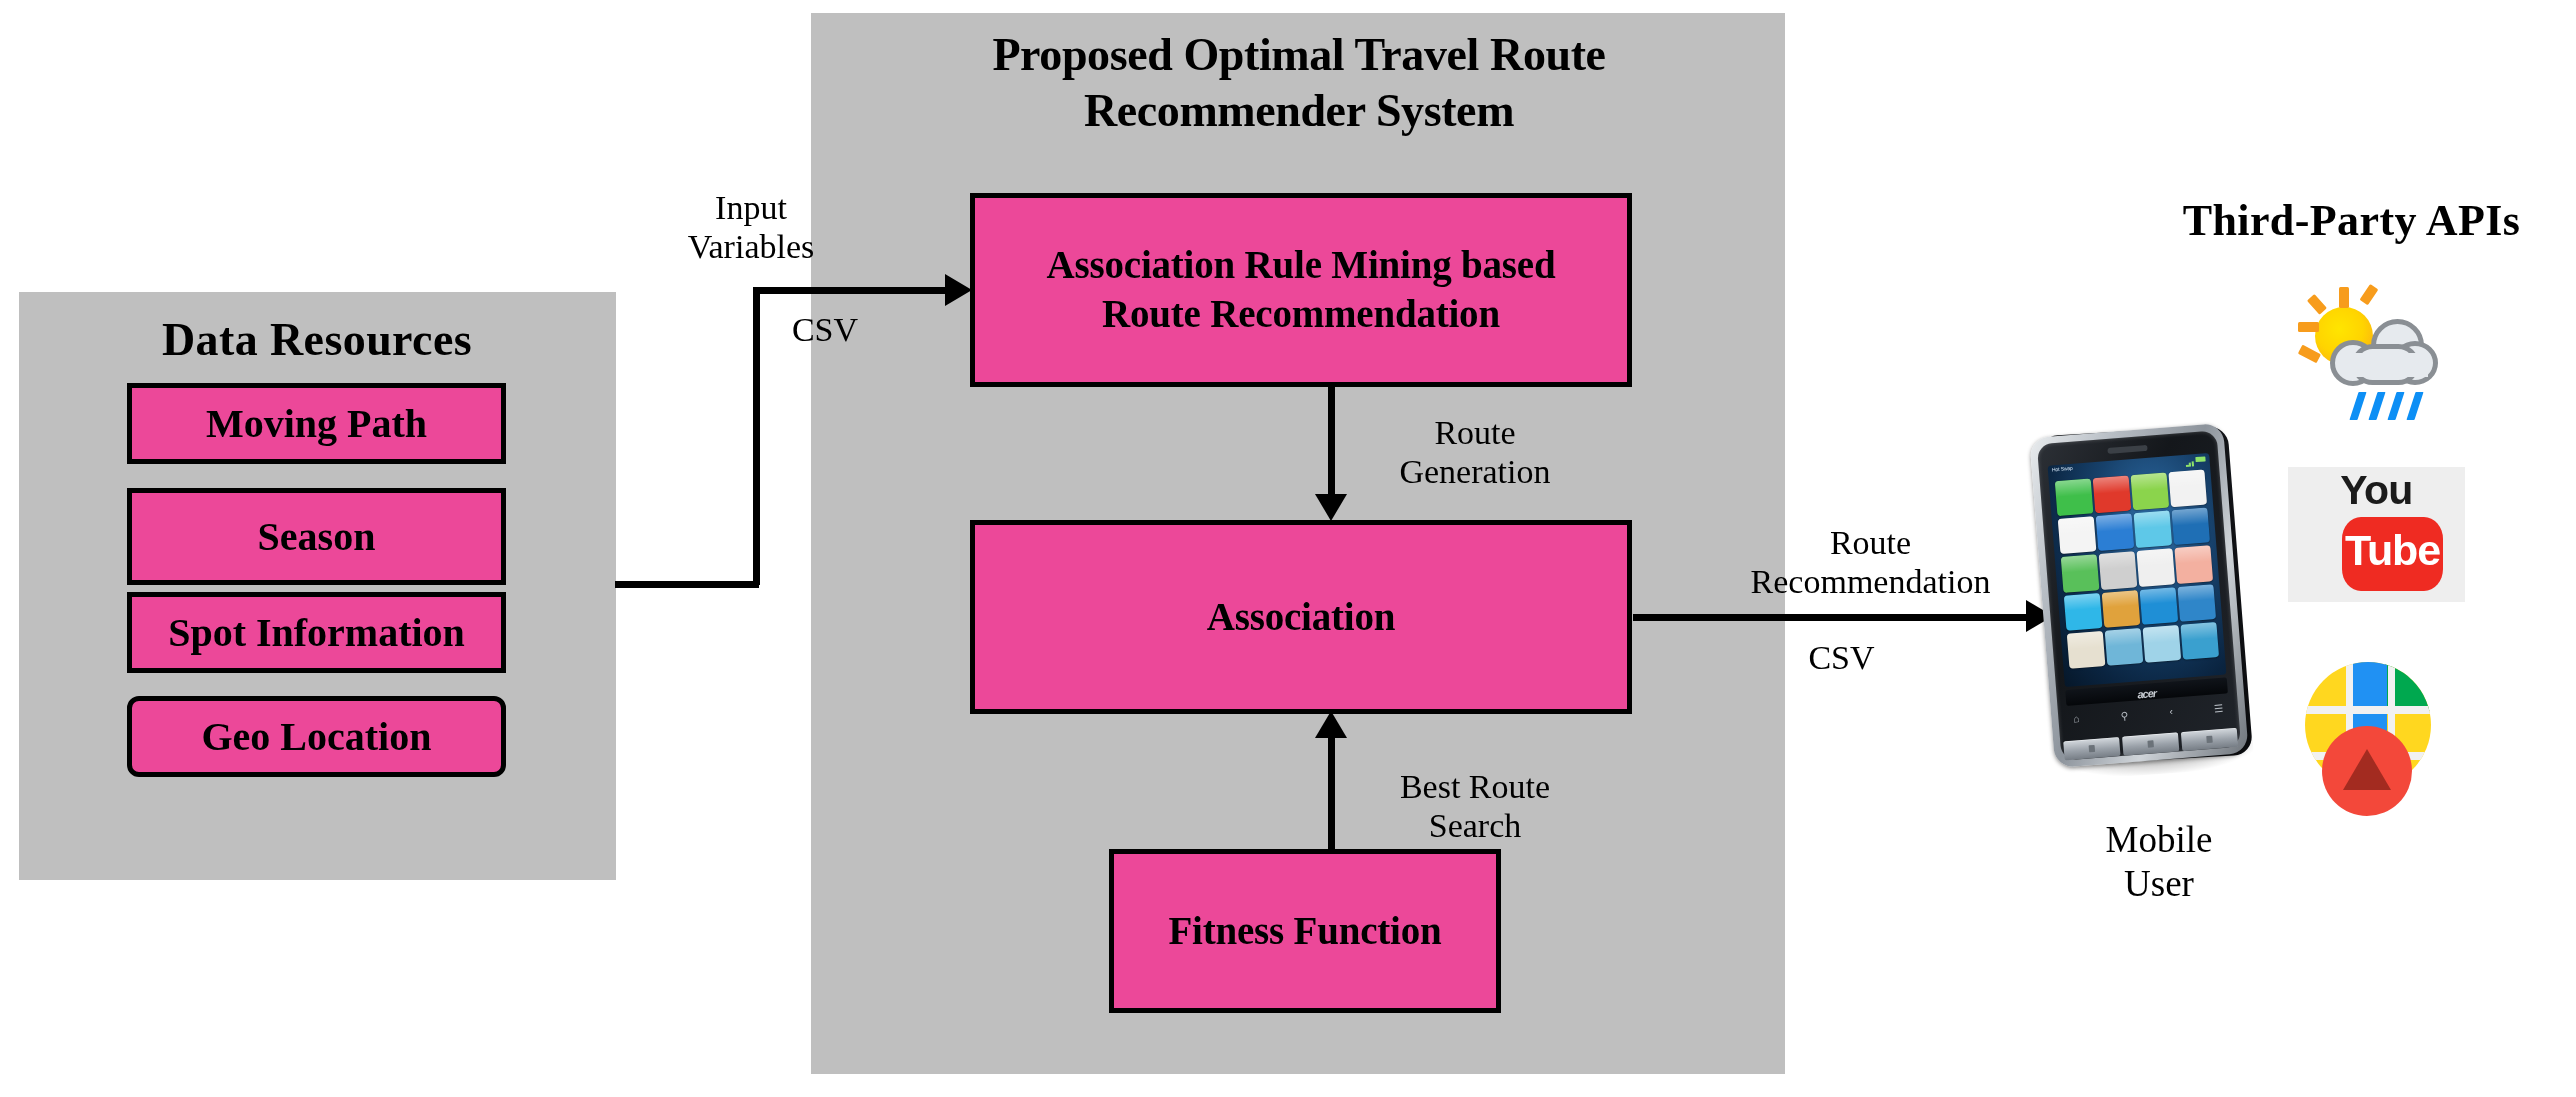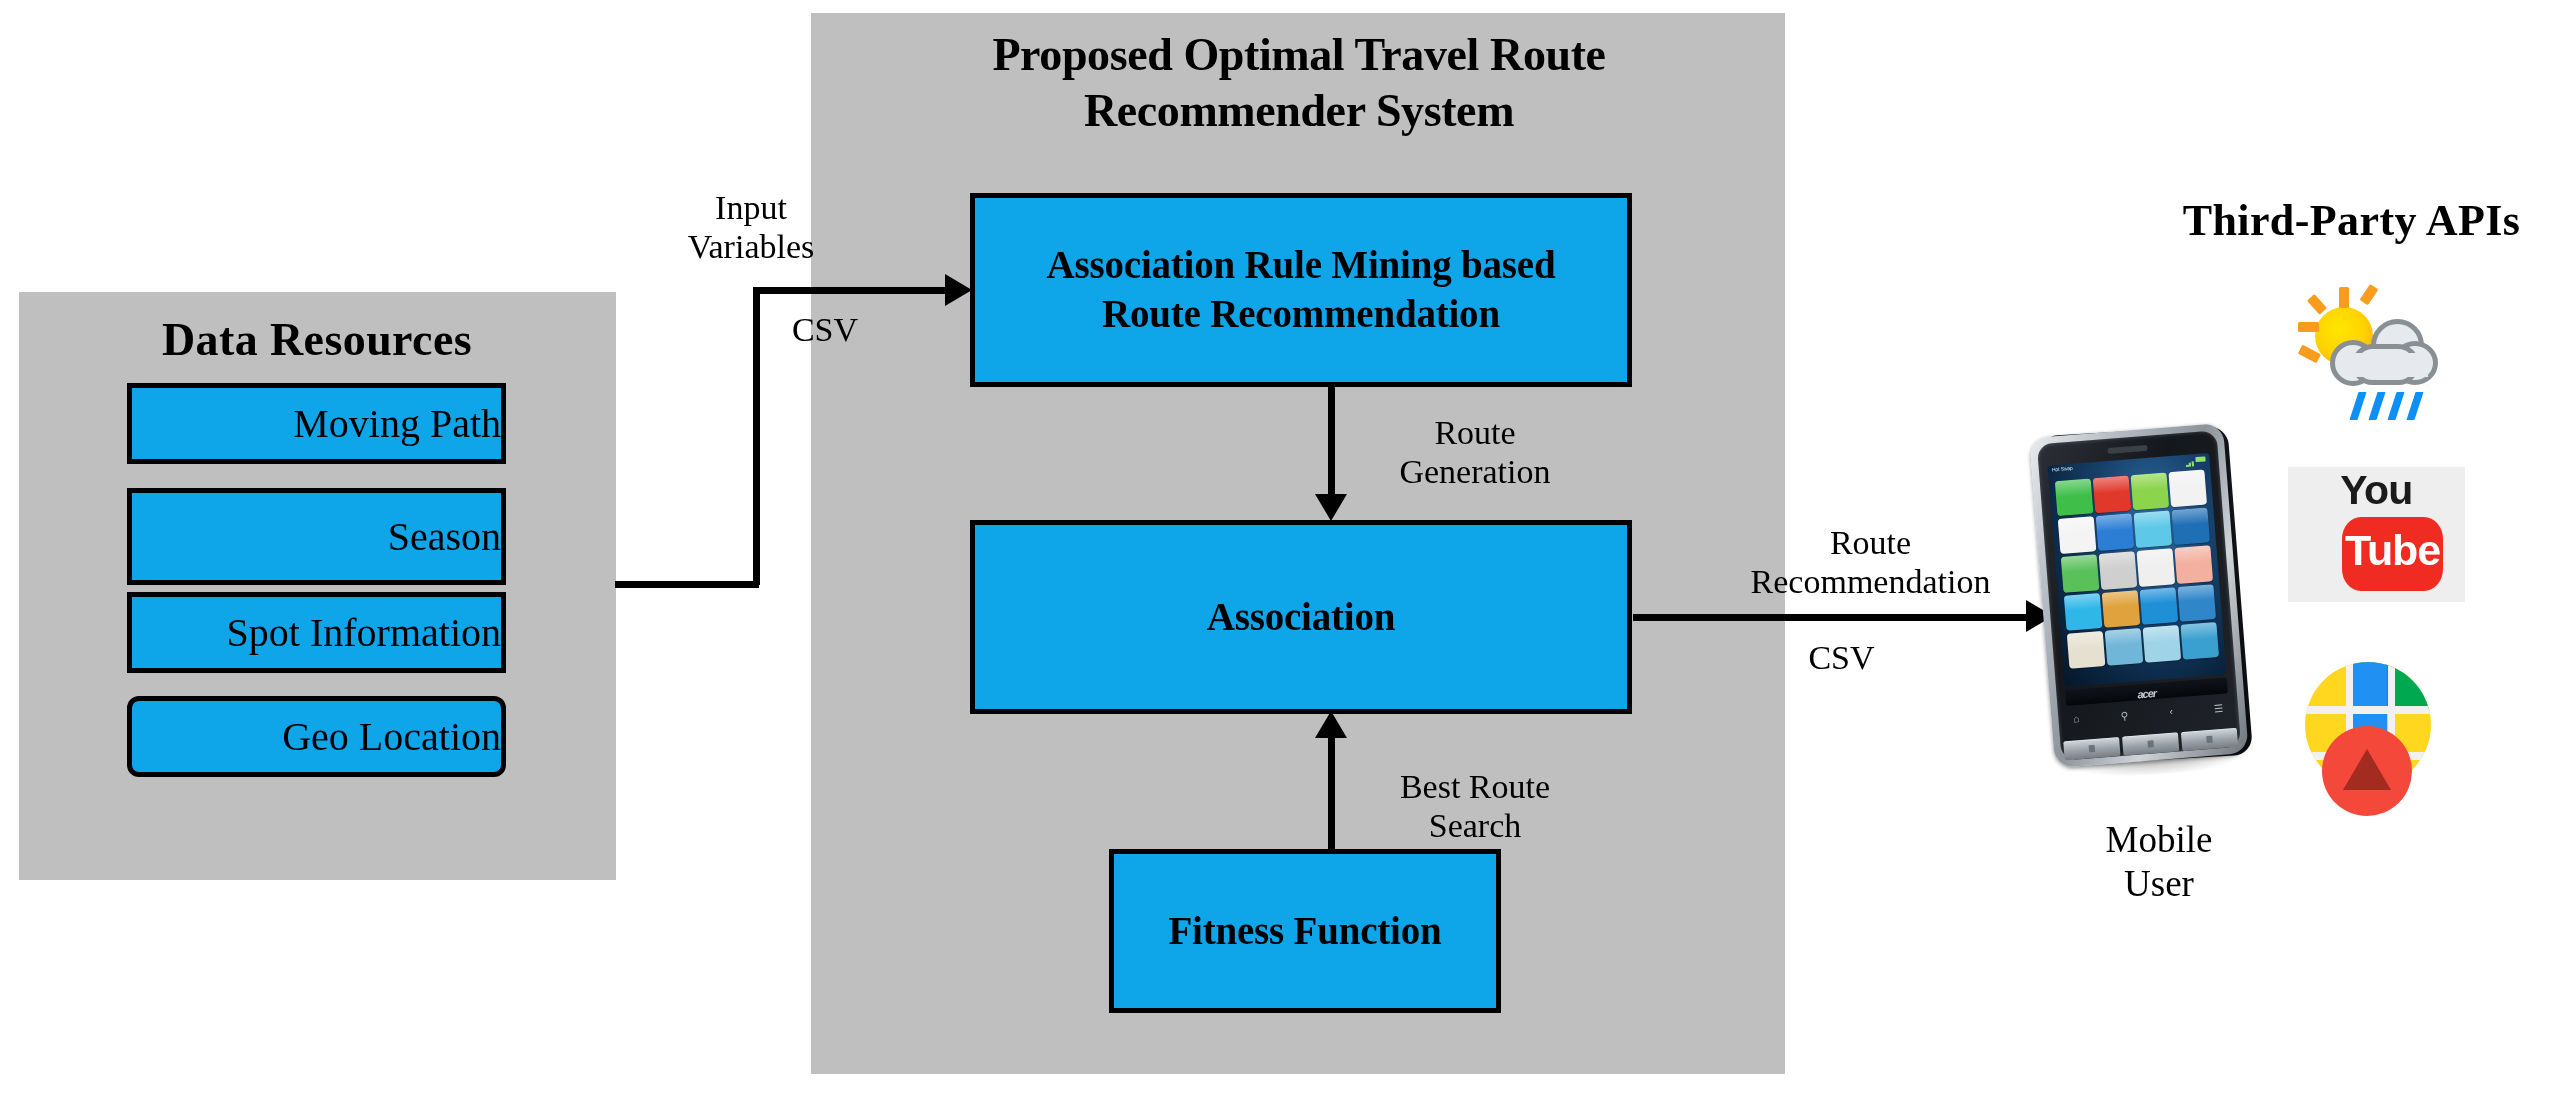--- a/index.html
+++ b/index.html
@@ -19,21 +19,21 @@
     background: #ffffff;
     overflow: hidden;
   }
 
   
   .abs { position: absolute; }
   .panel {
     background: #bfbfbf;
   }
   .wbox {
-    background: #0ea5e9;
+    background: #ec4899;
     border: 5.2px solid #000000;
     box-sizing: border-box;
     display: flex;
     align-items: center;
     justify-content: center;
     text-align: center;
   }
   .ctr-text {
     display: flex;
     align-items: center;
@@ -43,22 +43,21 @@
   }
 
   
   #data-resources-panel { left: 18.5px; top: 292px; width: 597px; height: 588px; }
   #data-resources-title {
     left: 18.5px; top: 311px; width: 597px; height: 59px;
     font-size: 46px; font-weight: bold; letter-spacing: 0.4px;
   }
   .res-item {
     font-size: 40px;
-    font-weight: normal;
-    justify-content: flex-end;
+    font-weight: bold;
   }
   #res-0 { left: 127px; top: 383px;  width: 379px; height: 81px; }
   #res-1 { left: 127px; top: 488px;  width: 379px; height: 97px; }
   #res-2 { left: 127px; top: 592px;  width: 379px; height: 81px; }
   #res-3 { left: 127px; top: 696px;  width: 379px; height: 81px; border-radius: 12px; }
 
   
   #system-panel { left: 811px; top: 13.3px; width: 974px; height: 1061px; }
   #system-title {
     left: 835px; top: 31px; width: 928px; height: 104px;

